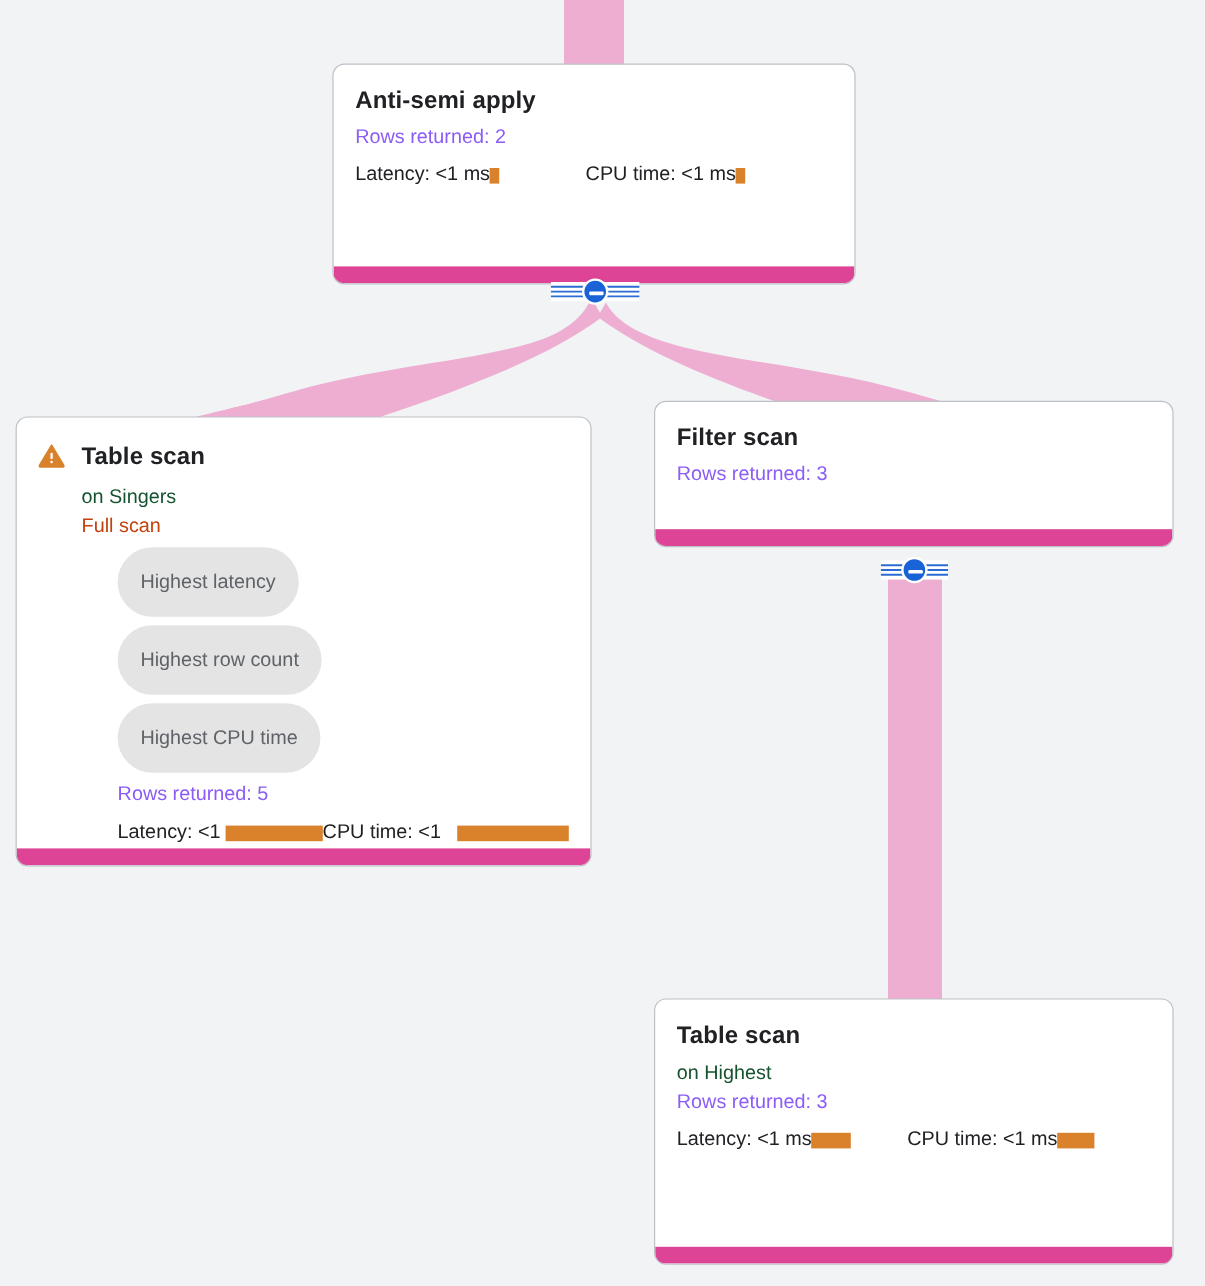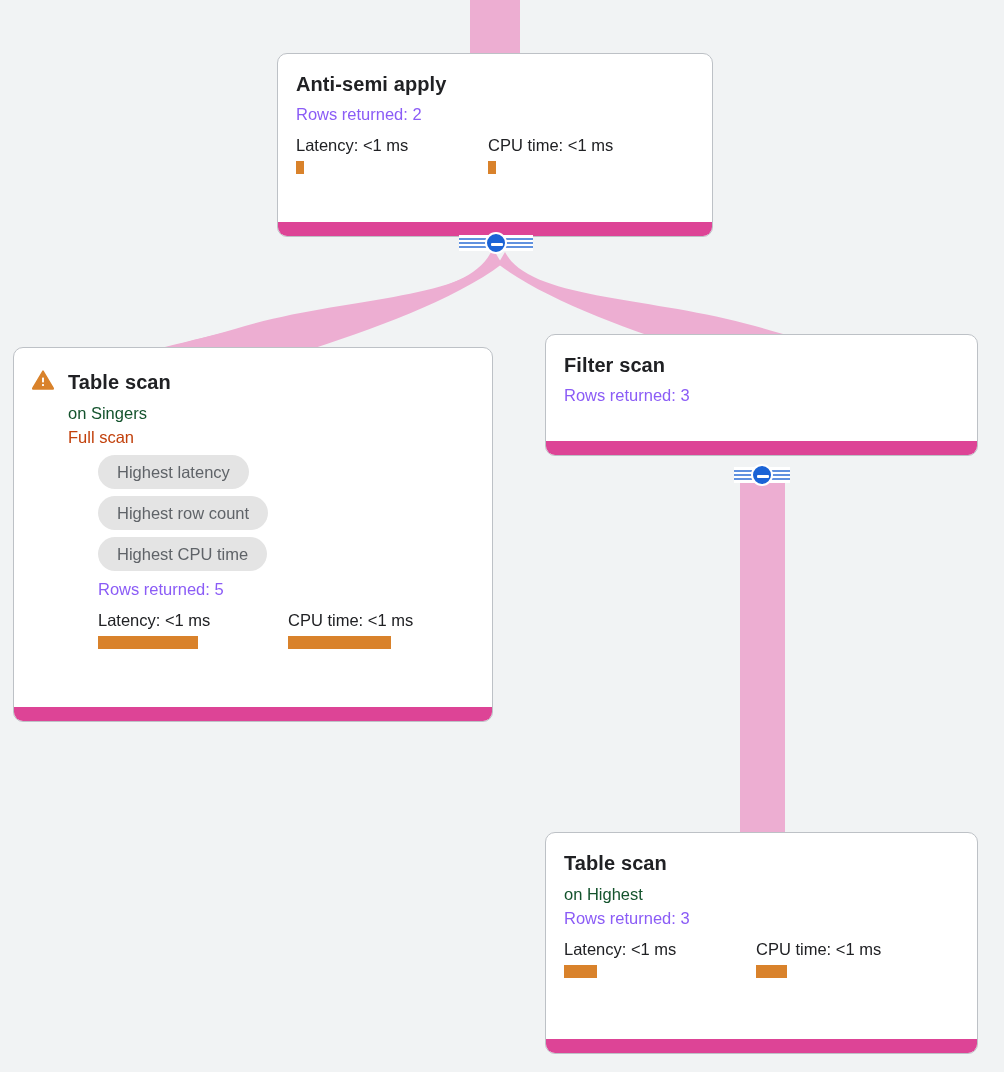--- a/index.html
+++ b/index.html
@@ -18,45 +18,45 @@
     border-radius:10px;
     box-sizing:border-box;
     overflow:hidden;
   }
   .card-body{padding:18px 18px 10px 18px;position:relative;}
   .card-foot{
     position:absolute;left:0;right:0;bottom:0;
     height:14px;background:#DD4496;
   }
 
-  .title-row{display:flex;align-items:flex-end;gap:14px;}
+  .title-row{display:flex;align-items:center;gap:14px;}
   .warn-icon{flex:0 0 auto;margin-top:4px;}
   .card-title{
     font-size:20px;font-weight:700;color:#202124;
     line-height:24px;letter-spacing:0.1px;
   }
   .subline{
     font-size:16.5px;color:#14532d;line-height:22px;margin-top:8px;
   }
   .subline.muted{color:#c2410c;margin-top:2px;}
   .rows{font-size:16.5px;color:#8b5cf6;line-height:22px;margin-top:7px;}
 
   .badges{margin-top:7px;}
   .badge{
     display:block;width:max-content;
     background:#E4E4E4;color:#5F6368;
     font-size:16.5px;line-height:20px;
     border-radius:999px;
-    padding:7px 19px;
+    padding:19px 19px;
     margin:0 0 7px 0;
     text-align:right;
   }
 
   .metrics{display:flex;margin-top:10px;}
-  .metric{display:flex;flex-direction:column;}
+  .metric{display:flex;flex-direction:row;}
   .metric-label{font-size:16.5px;color:#202124;line-height:21px;}
   .metric-bar{background:#D9822B;margin-top:5px;height:13px;}
 
   
   .toggle{
     position:absolute;width:74px;height:22px;
     transform:translate(-50%,-50%);
   }
   .toggle .rails{
     position:absolute;left:0;top:0;width:100%;height:100%;

